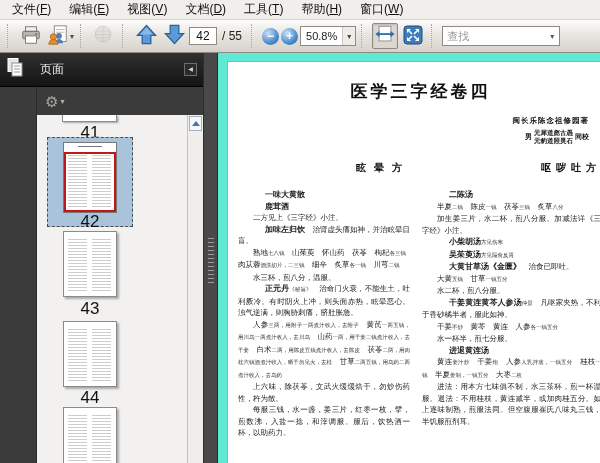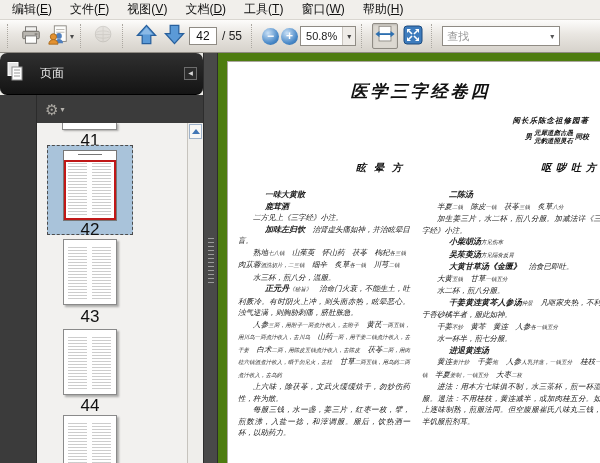--- a/index.html
+++ b/index.html
@@ -37,22 +37,22 @@
                     font-family:"Liberation Sans",sans-serif; min-width:0; }
   .findwrap input::placeholder { color:#999; }
   .findcaret { width:14px; height:100%; display:flex; align-items:center; justify-content:center;
                font-size:8px; color:#555; }
 
   
   .content { flex:1; display:flex; min-height:0; }
 
   
   .sidebar { width:203px; display:flex; flex-direction:column; flex:0 0 auto; }
-  .sb-header { height:42px; background:linear-gradient(#303030,#141414); display:flex; align-items:center;
-               padding:0 6px; border-bottom:1px solid #000;border-radius:7px; }
+  .sb-header { height:34px; background:linear-gradient(#303030,#141414); display:flex; align-items:center;
+               padding:0 6px; border-bottom:1px solid #000; }
   .sb-title { color:#ececec; font-size:12px; margin-left:15px; flex:1; }
   .collapse-btn { width:13px; height:13px; background:#2b2b2b; border:1px solid #6d6d6d; color:#d6d6d6;
                   font-size:6px; line-height:11px; text-align:center; }
   .sb-body { flex:1; display:flex; min-height:0; }
   .iconstrip { width:37px; background:#3b3b3b; border-right:1px solid #2b2b2b; flex:0 0 auto; }
   .thumbwrap { flex:1; display:flex; flex-direction:column; min-width:0; }
   .gear-row { height:28px; background:#3b3b3b; display:flex; align-items:center; padding-left:8px; flex:0 0 auto; }
   .gear { color:#a9a6a0; font-size:15px; line-height:15px; }
   .gear-caret { color:#b5b2ad; font-size:8px; margin-left:2px; }
   .thumbs { flex:1; position:relative; background:#f2f1ef; overflow:hidden; }
@@ -80,21 +80,21 @@
   .tri-up { width:0; height:0; border-left:4px solid transparent; border-right:4px solid transparent;
             border-bottom:5px solid #4176b5; }
 
   
   .divider { width:15px; background:#494949; border-left:1px solid #2d2d2d; border-right:1px solid #2d2d2d;
              position:relative; flex:0 0 auto; }
   .dgrip { position:absolute; top:45%; left:4px; width:6px; height:46px;
            background:repeating-linear-gradient(#9c9c9c 0 1px, transparent 1px 4px); }
 
   
-  .main { flex:1; background:#4d7c0f; padding:8px 1px 0 9px; overflow:hidden; min-width:0;font-style:italic; }
+  .main { flex:1; background:#5eead4; padding:8px 1px 0 9px; overflow:hidden; min-width:0; }
   .page { width:380px; height:480px; background:#fff; border:1px solid #aba79f; border-right:none;
           border-bottom:none; padding:14px 4px 0 10px; overflow:hidden;
           font-family:"Liberation Serif",serif; }
   .doc-title { text-align:center; font-weight:bold; font-size:17px; letter-spacing:3px; color:#111;
                margin-top:4px; }
   .attrib { margin-top:13px; padding-right:14px; display:flex; flex-direction:column;
             align-items:flex-end; color:#111; }
   .attrib-line1 { font-size:7.5px; letter-spacing:1px; font-weight:bold; }
   .attrib-line2 { display:flex; align-items:center; margin-top:3px; font-size:7px; font-weight:bold; }
   .attrib-stack { display:flex; flex-direction:column; margin:0 2px; font-size:6.5px; line-height:8px; }
@@ -109,27 +109,27 @@
   .para { font-size:7.5px; line-height:11.5px; text-indent:15px; color:#1a1a1a; text-align:justify; }
   .run-b { font-weight:bold; font-size:8px;margin-left:12px; }
   .run-s { font-size:5.5px; color:#333; }
 </style>
 </head>
 <body>
 
 <div class="app">
 
   <div class="menubar">
+      <span class="mitem">文件(<u>F</u>)</span>
       <span class="mitem">编辑(<u>E</u>)</span>
-      <span class="mitem">文件(<u>F</u>)</span>
       <span class="mitem">视图(<u>V</u>)</span>
       <span class="mitem">文档(<u>D</u>)</span>
       <span class="mitem">工具(<u>T</u>)</span>
+      <span class="mitem">帮助(<u>H</u>)</span>
       <span class="mitem">窗口(<u>W</u>)</span>
-      <span class="mitem">帮助(<u>H</u>)</span>
     </div>
 
   <div class="toolbar">
     <span class="grip"></span>
 
     <button class="tbtn">
       <span>
         <svg width="22" height="22" viewBox="0 0 24 24">
             <rect x="6" y="3" width="12" height="5" fill="#f2f1ef" stroke="#767370"></rect>
             <rect x="3" y="8" width="18" height="8" rx="1" fill="#b9b6b0" stroke="#6d6a64"></rect>

